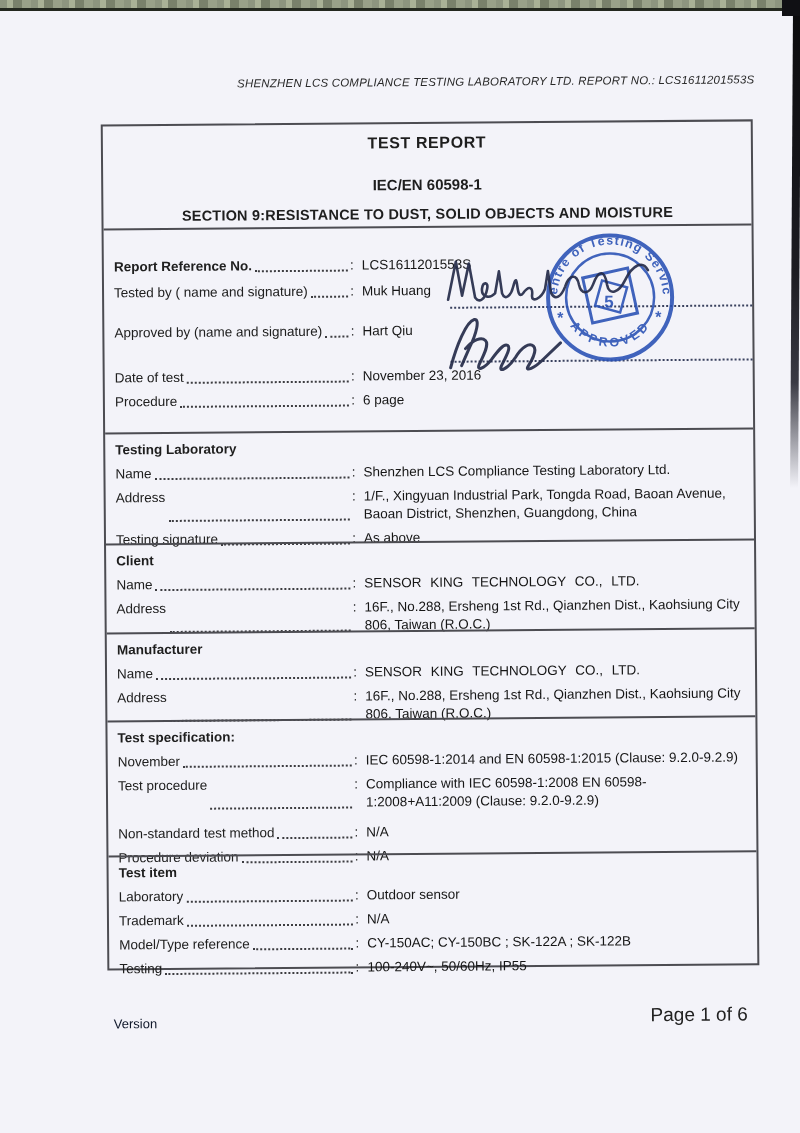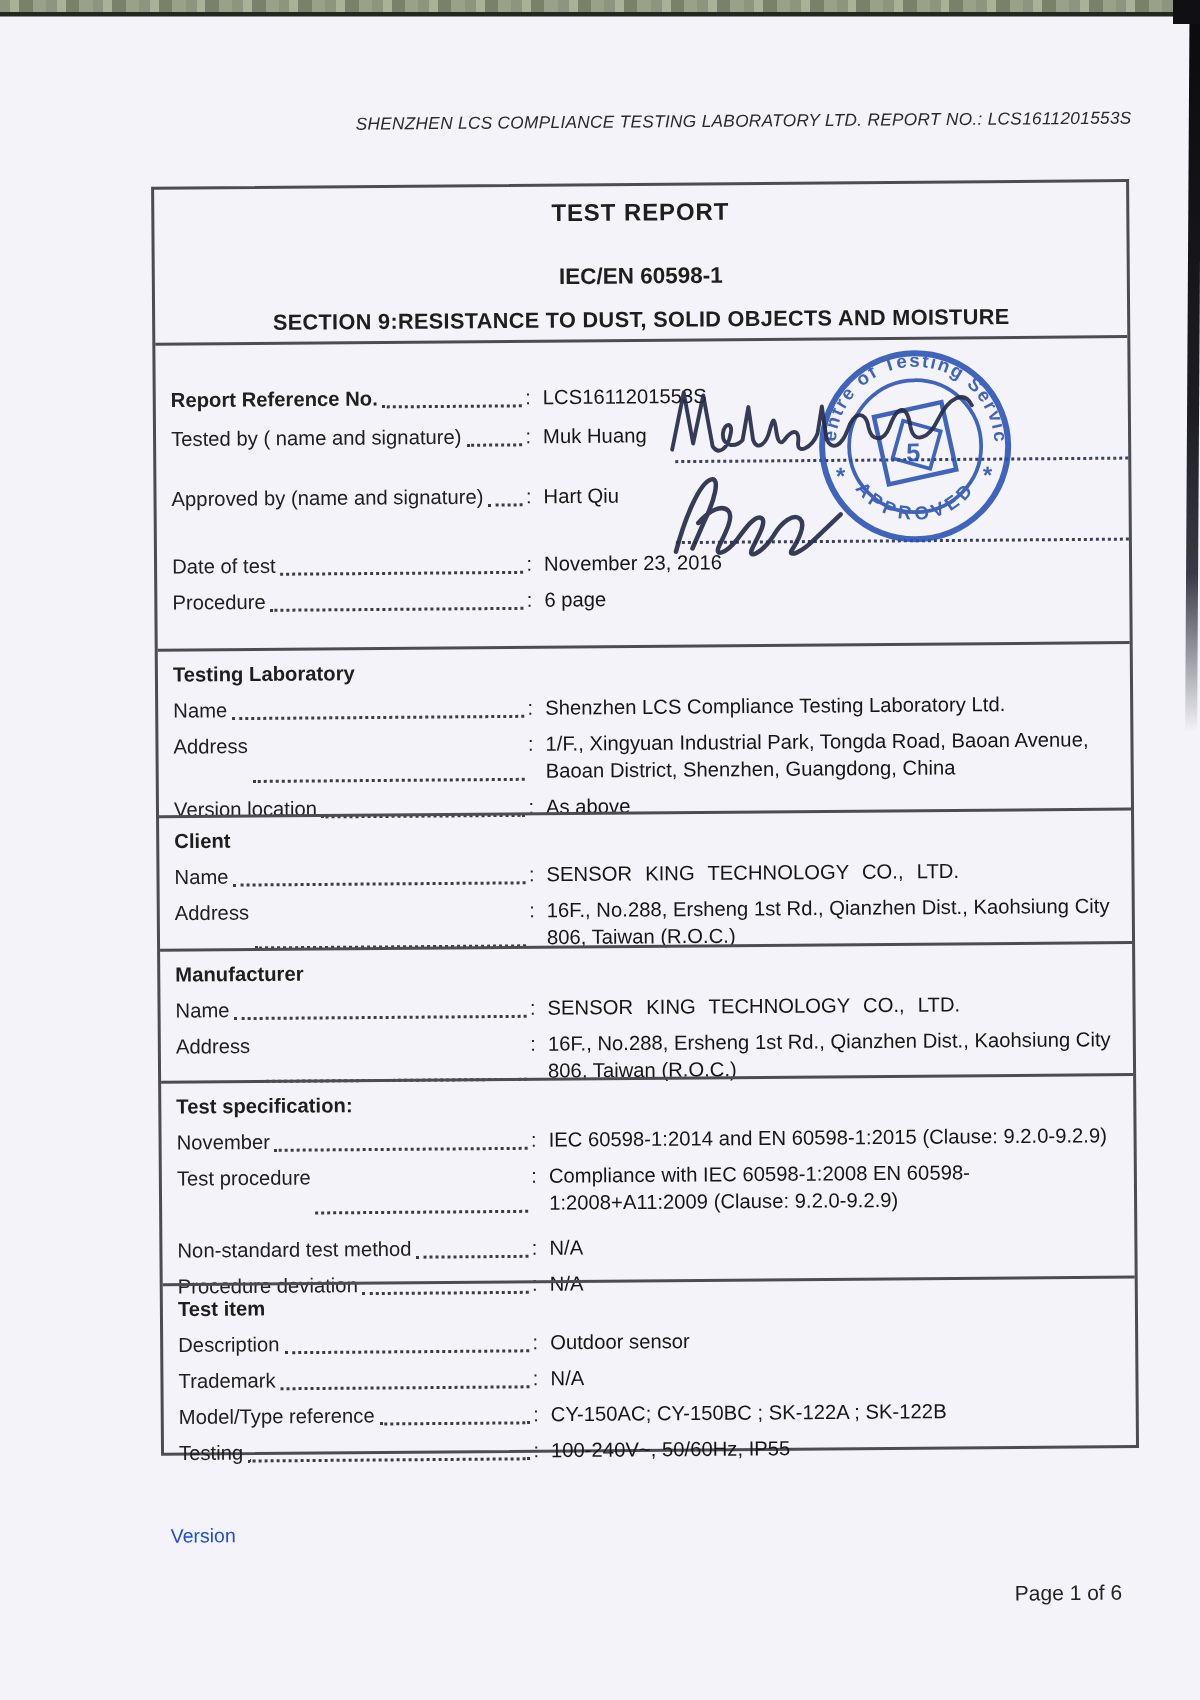--- a/index.html
+++ b/index.html
@@ -75,22 +75,22 @@
   .sig-svg { position:absolute; left:338px; top:20px; width:320px; height:150px; }
 
   
   .sec-lab  { height:111px; padding-top:2px; }
   .sec-client { height:89px; padding-top:2px; }
   .sec-manu { height:88px; padding-top:2px; }
   .sec-spec { height:135px; padding-top:2px; }
   .sec-item { height:113px; padding-top:2px; }
   .gap-top { margin-top:12px; }
 
-  .footer-left  { position:absolute; left:110px; top:1014px; font-size:13px; color:#1d4ed8; }
-  .footer-right { position:absolute; right:56px; top:1056px; font-size:14px; color:#222; }
+  .footer-left  { position:absolute; left:110px; top:1014px; font-size:13px; color:#0f172a; }
+  .footer-right { position:absolute; right:56px; top:1006px; font-size:19px; color:#222; }
 </style>
 </head>
 <body>
 
 <div class="scan-top-edge"></div>
 <div class="scan-right-edge"></div>
 <div class="scan-corner"></div>
 
 <div class="sheet">
 
@@ -199,21 +199,21 @@
       <div class="row">
         <div class="lab">
             <span class="lt">Address</span>
             <span class="leader"></span>
             <span class="colon">:</span>
           </div>
         <div class="val">1/F., Xingyuan Industrial Park, Tongda Road, Baoan Avenue, Baoan District, Shenzhen, Guangdong, China</div>
       </div>
       <div class="row">
         <div class="lab">
-            <span class="lt">Version location</span>
+            <span class="lt">Testing signature</span>
             <span class="leader"></span>
             <span class="colon">:</span>
           </div>
         <div class="val">As above</div>
       </div>
     </div>
 
     <div class="sec sec-client">
       <div class="sec-heading">Client</div>
       <div class="row">
@@ -287,21 +287,21 @@
             <span class="colon">:</span>
           </div>
         <div class="val">N/A</div>
       </div>
     </div>
 
     <div class="sec sec-item">
       <div class="sec-heading">Test item</div>
       <div class="row">
         <div class="lab">
-            <span class="lt">Description</span>
+            <span class="lt">Laboratory</span>
             <span class="leader"></span>
             <span class="colon">:</span>
           </div>
         <div class="val">Outdoor sensor</div>
       </div>
       <div class="row">
         <div class="lab">
             <span class="lt">Trademark</span>
             <span class="leader"></span>
             <span class="colon">:</span>

